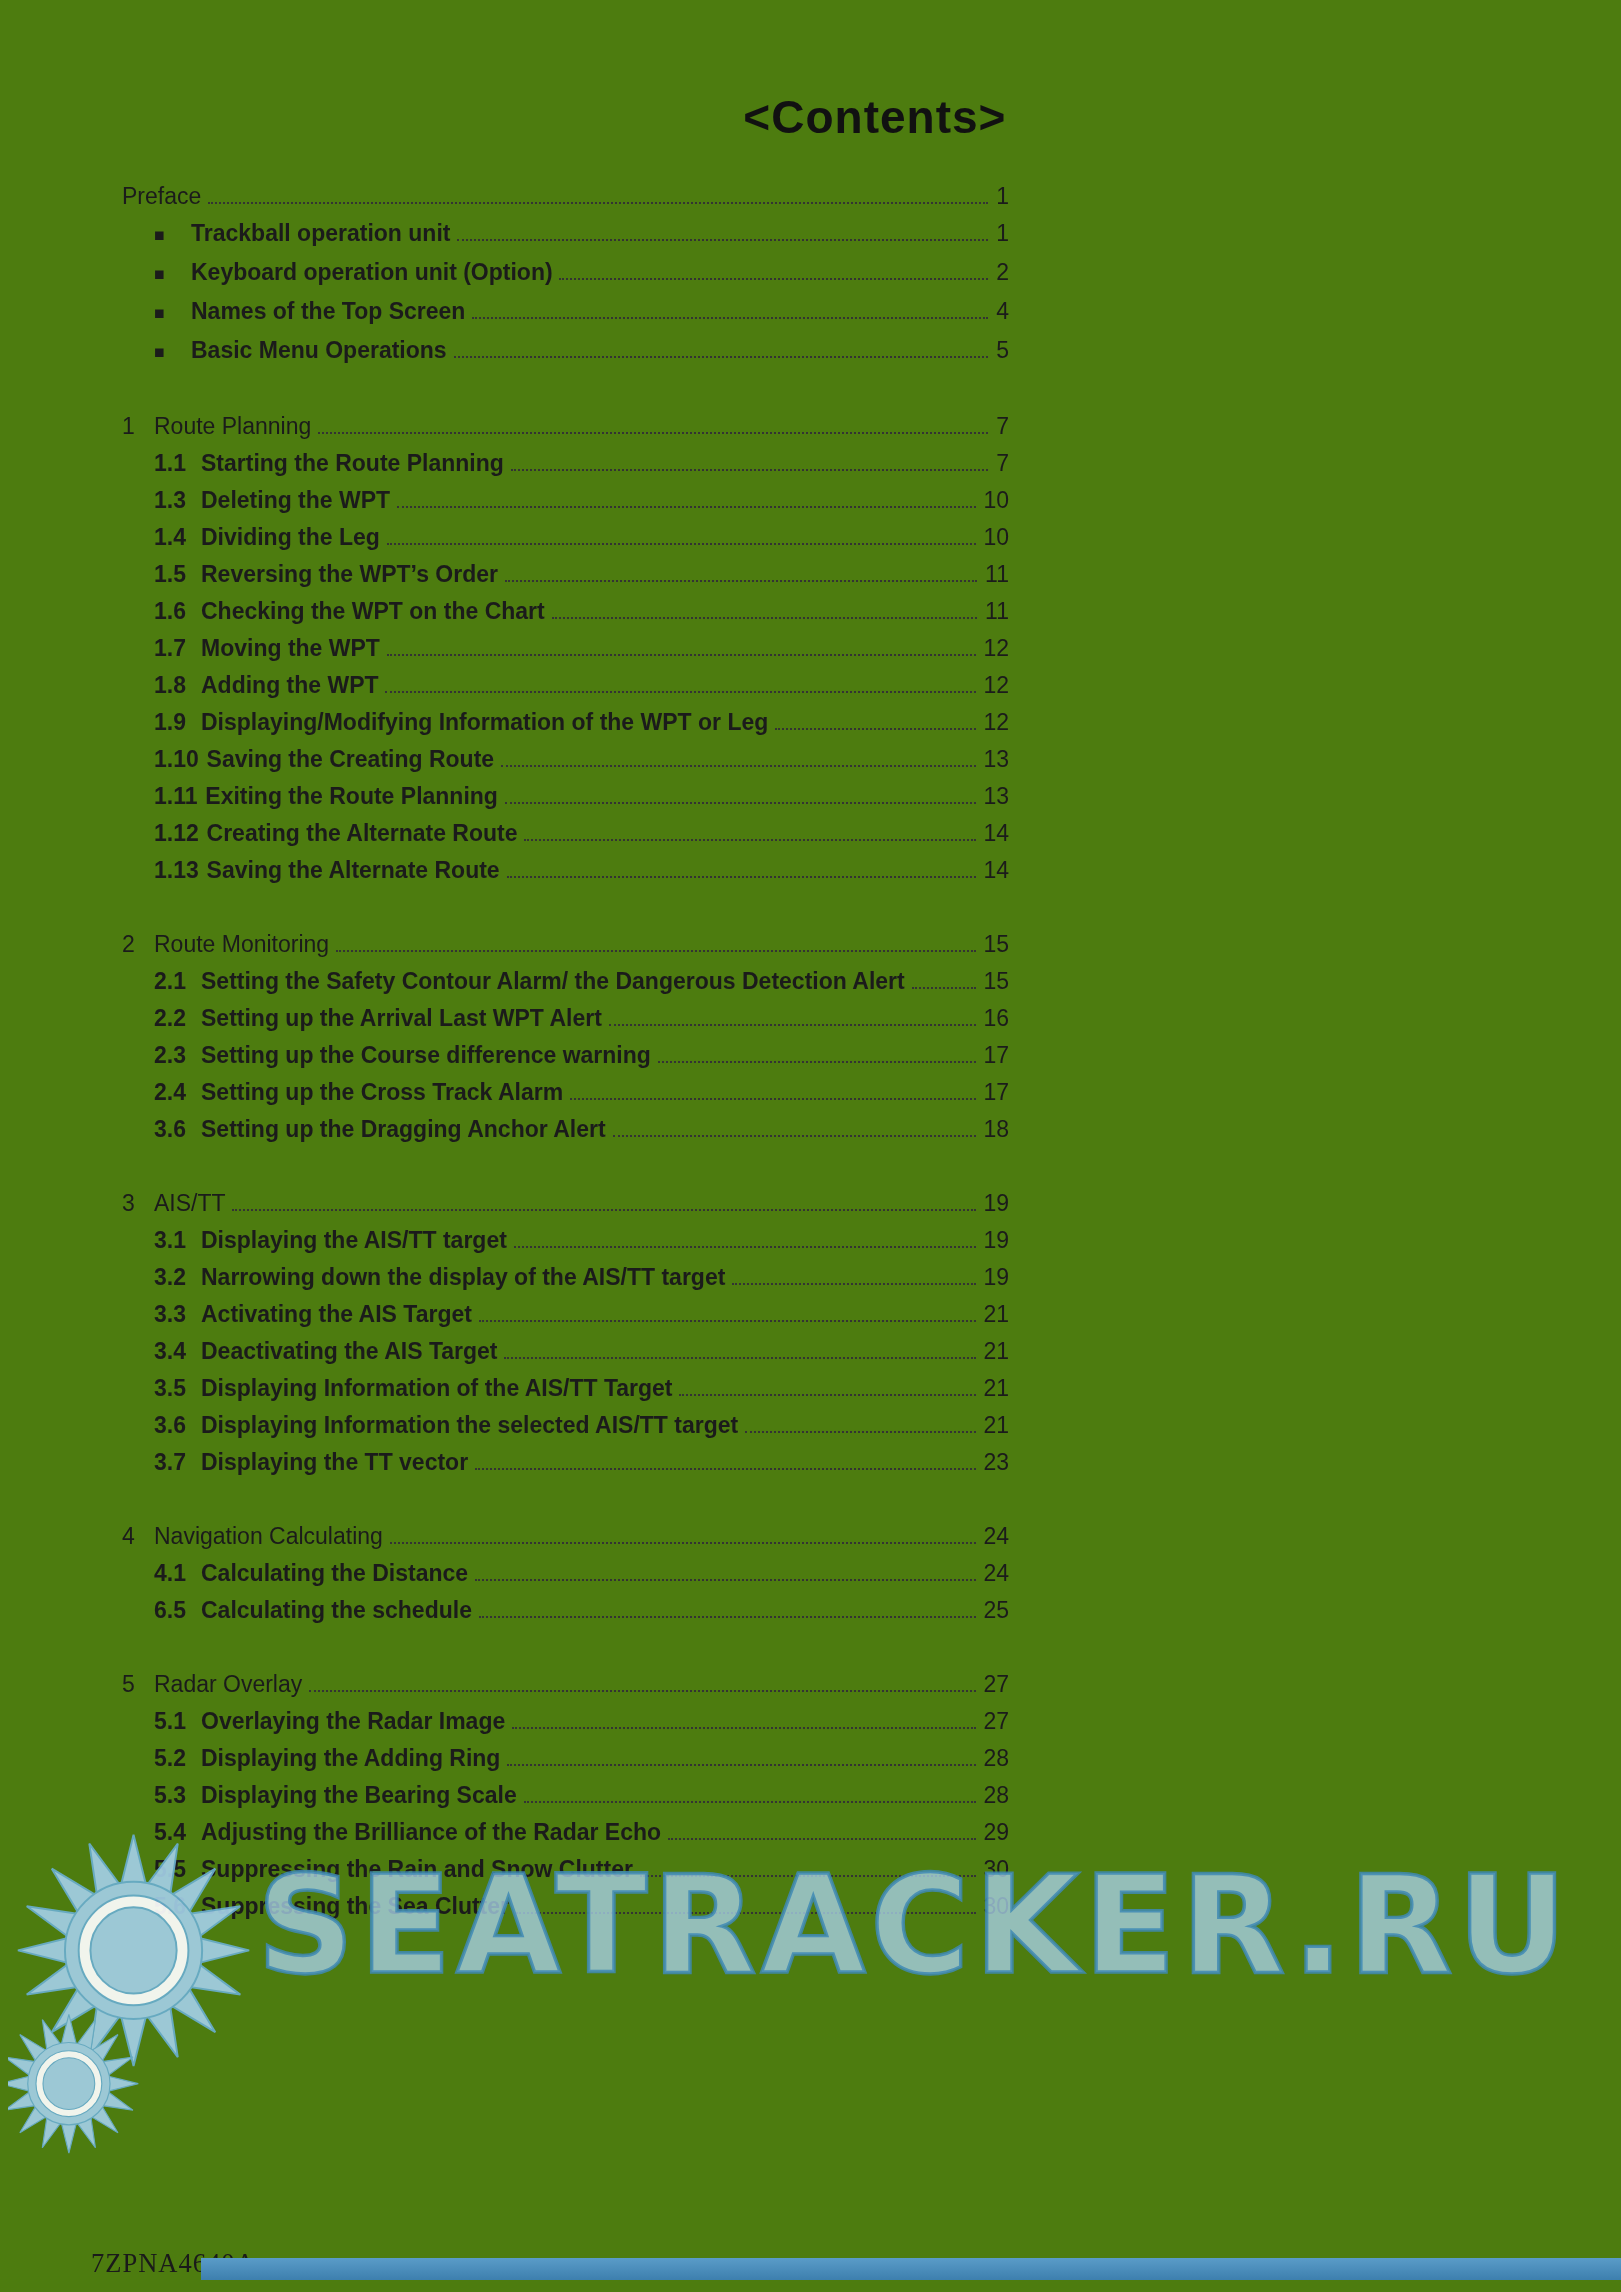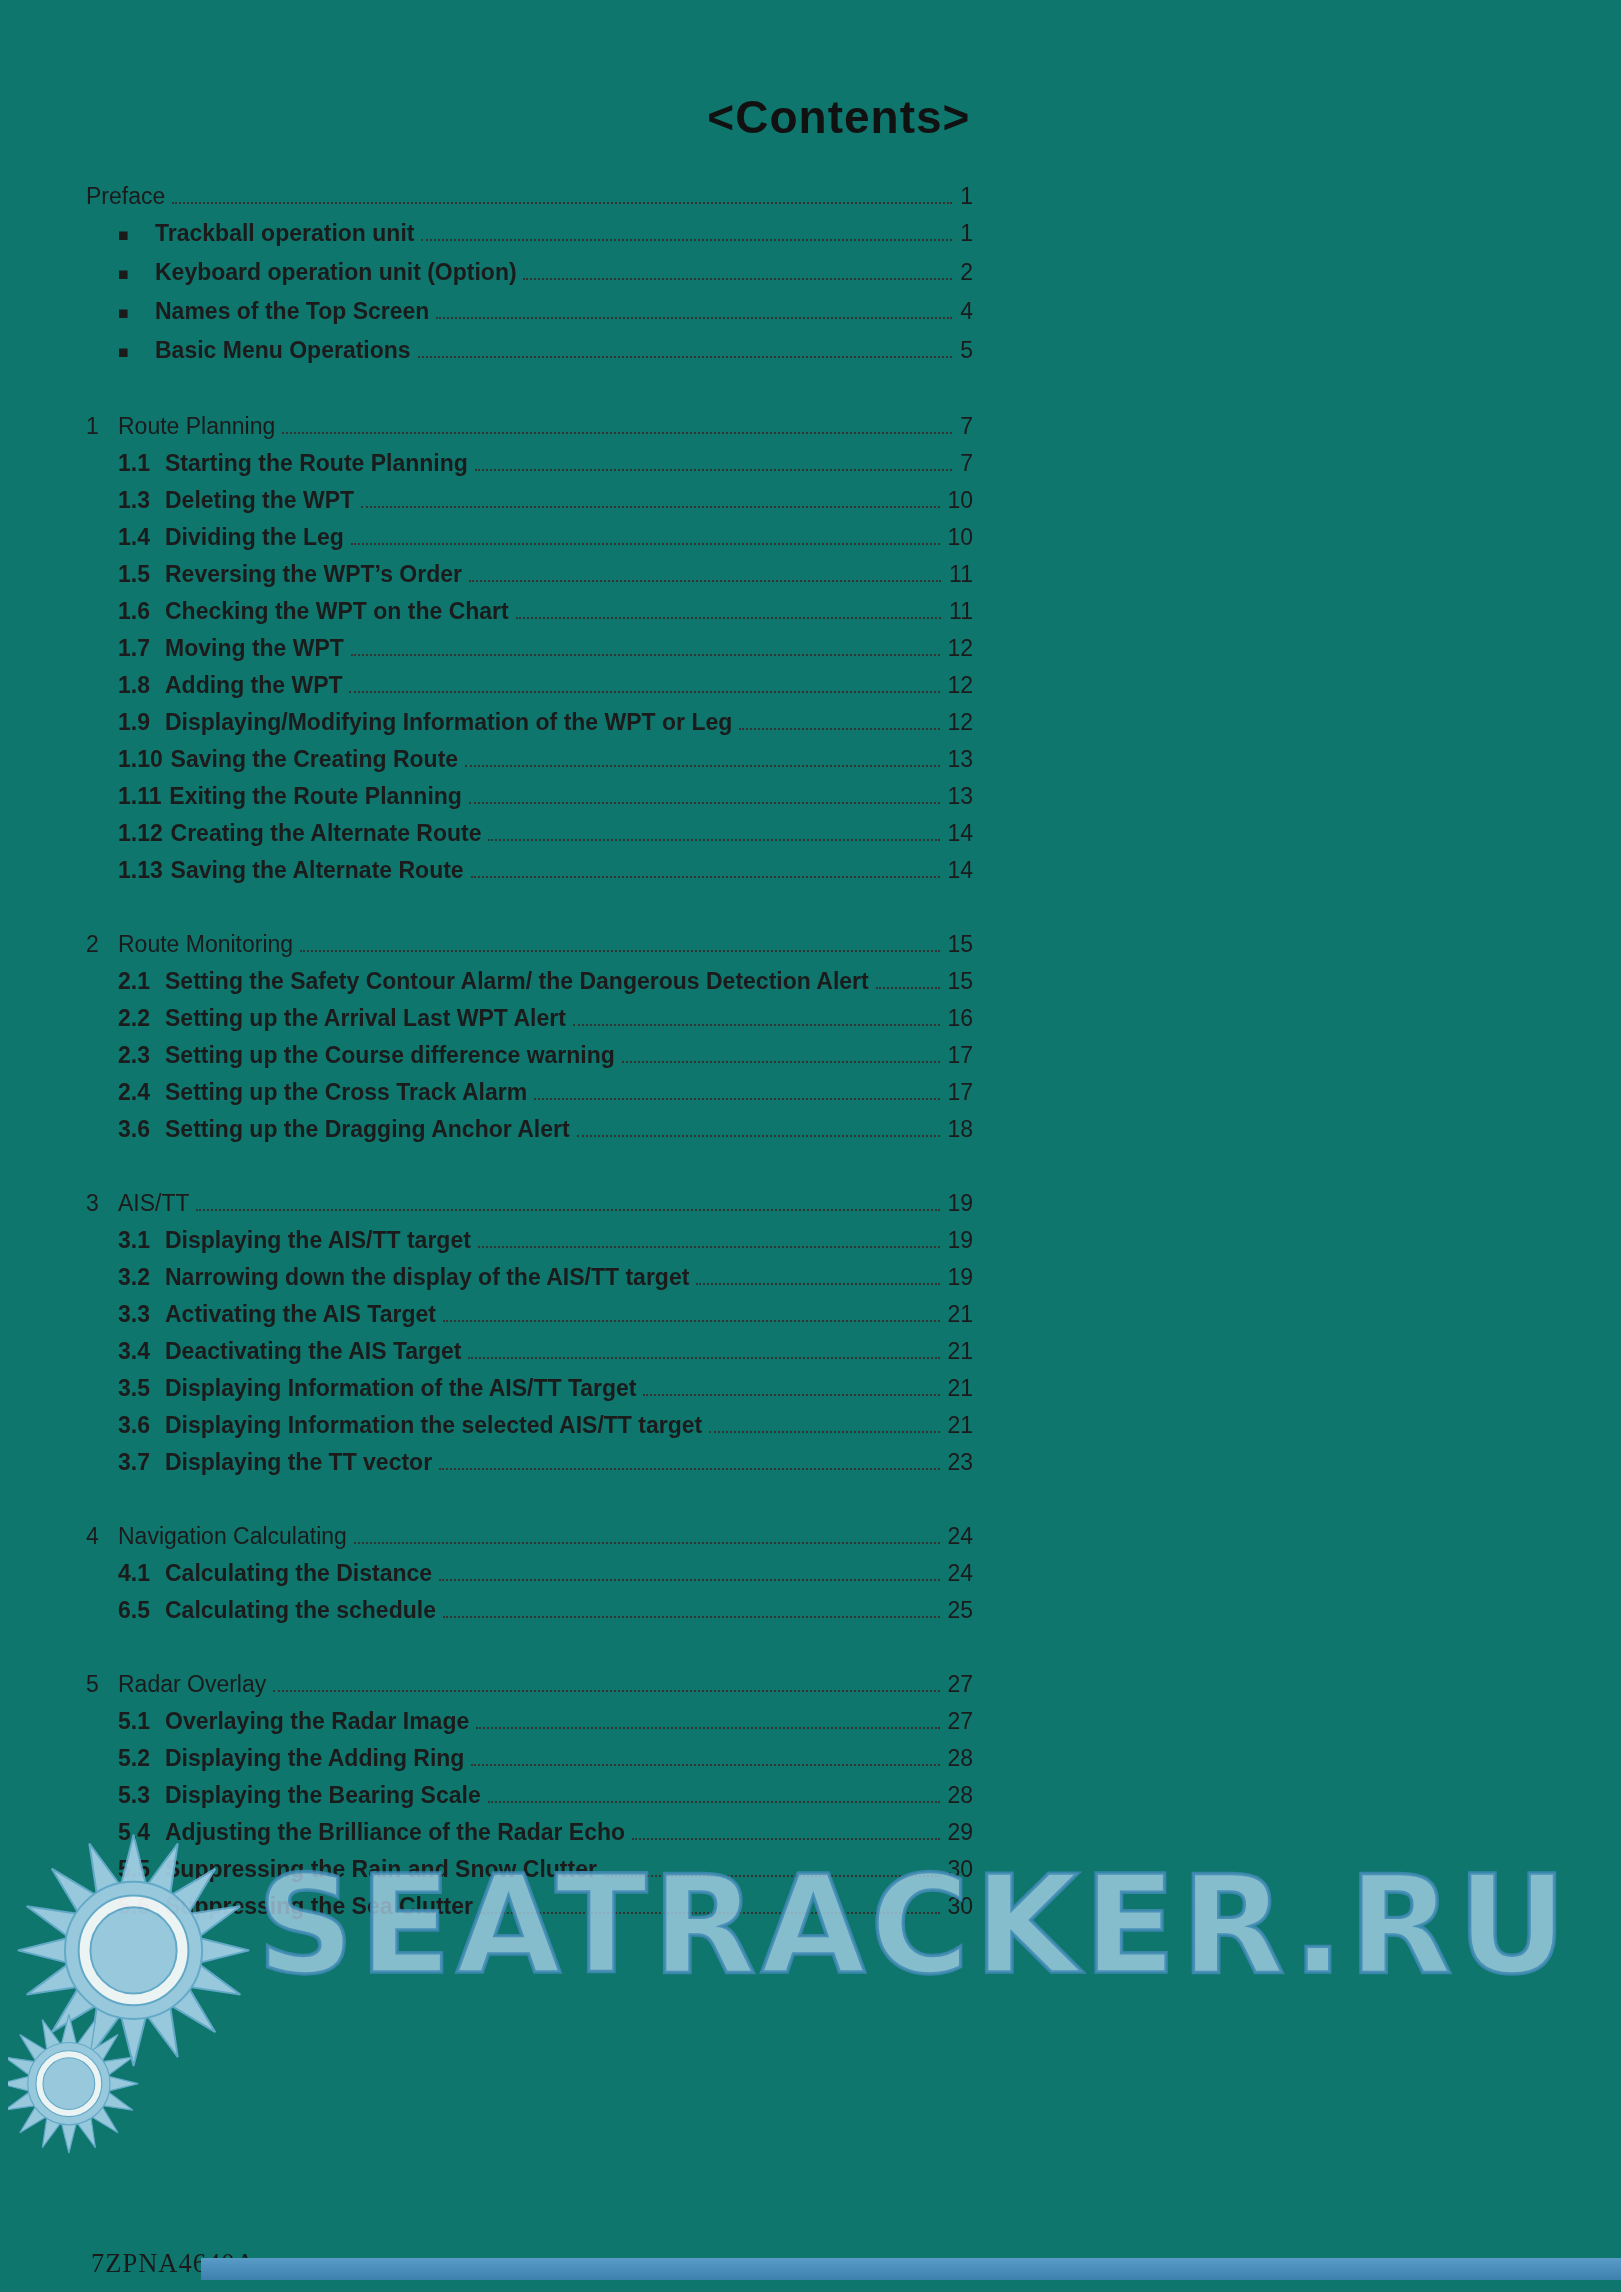--- a/index.html
+++ b/index.html
@@ -2,22 +2,23 @@
 <html><head>
 <meta charset="utf-8">
 <style>
   * { margin:0; padding:0; box-sizing:border-box; }
   html,body { width:1621px; height:2293px; background:#ffffff; }
   body { font-family:"Liberation Sans", sans-serif; }
 
   .page {
     position:relative;
     width:1621px; height:2293px;
-    background:#0f766e;
+    background:#4d7c0f;
     overflow:hidden;
+    padding-left:36px;
   }
 
   .toc-title {
     width:887px;
     margin:90px 0 0 103px;
     padding-right:19.6px;
     height:57px;
     text-align:right;
     font-size:46px;
     font-weight:700;

